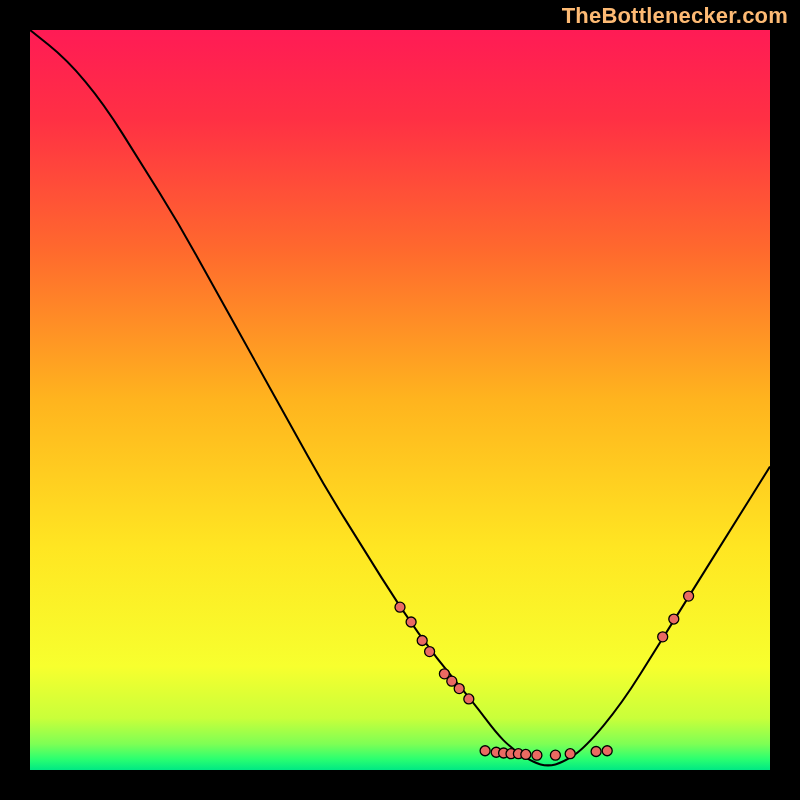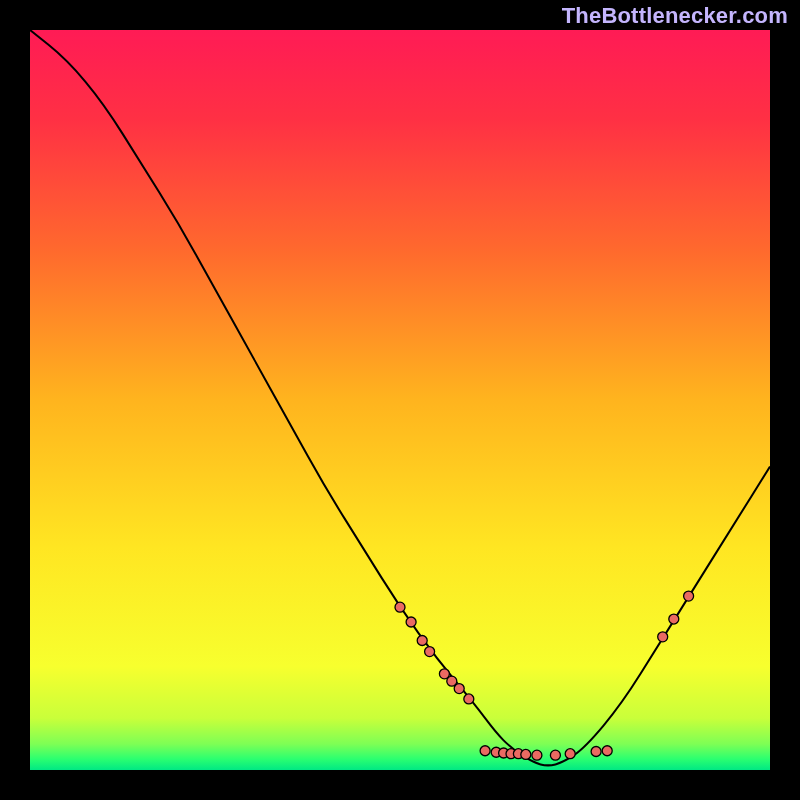--- a/index.html
+++ b/index.html
@@ -14,21 +14,21 @@
   .frame {
     position: relative;
     width: 800px;
     height: 800px;
     background: #000;
   }
   .watermark {
     position: absolute;
     top: 3px;
     right: 12px;
-    color: #c4b5fd;
+    color: #fdba74;
     font-size: 22px;
     font-weight: 600;
     letter-spacing: 0.2px;
     user-select: none;
   }
   .plot {
     position: absolute;
     left: 30px;
     top: 30px;
     width: 740px;

